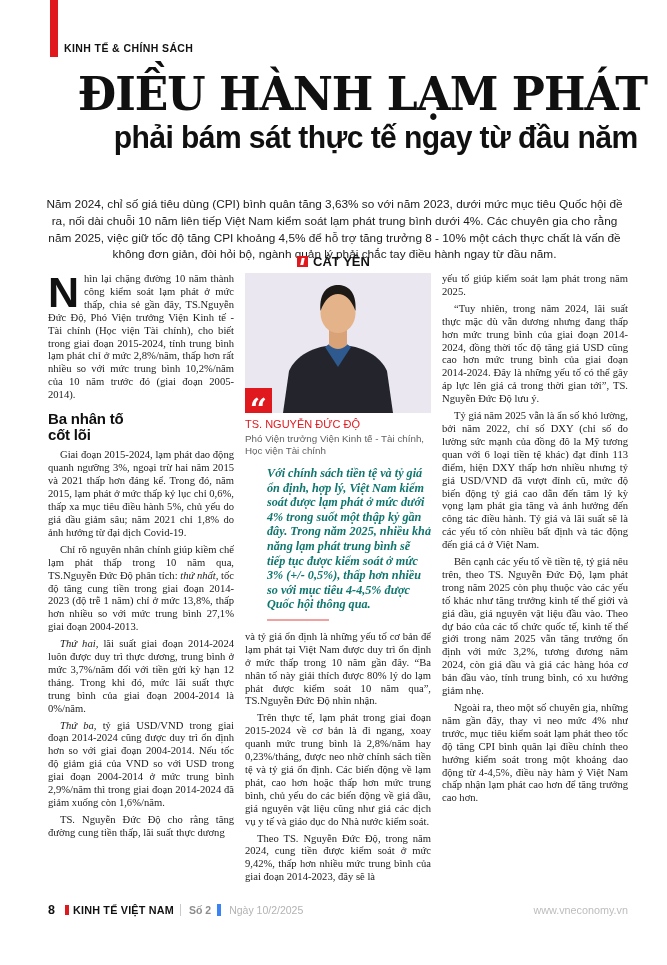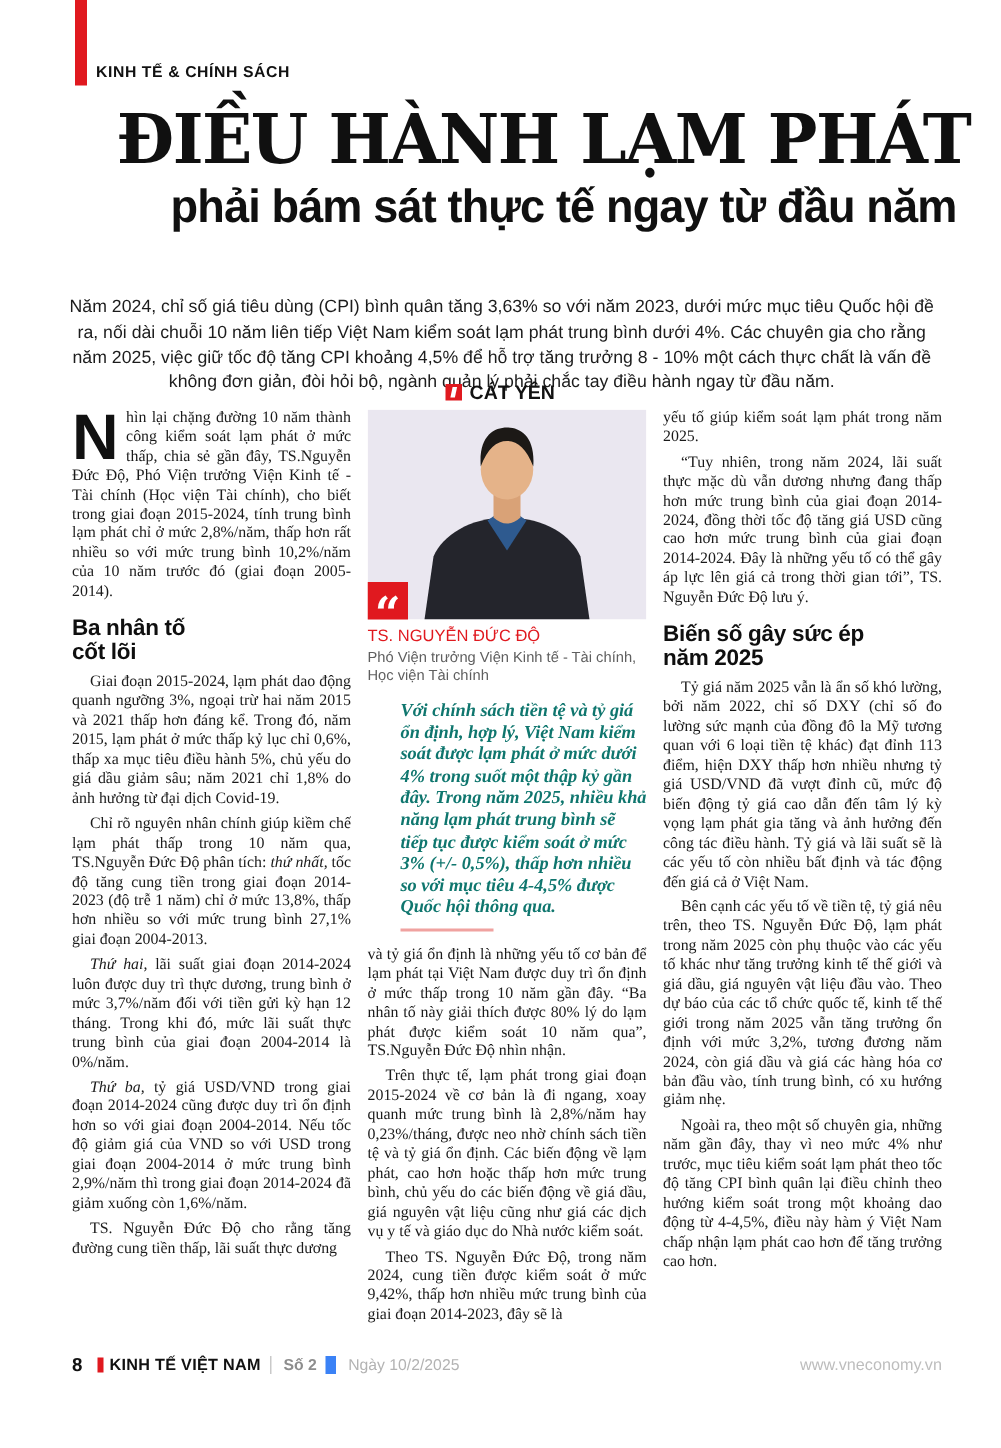--- a/index.html
+++ b/index.html
@@ -47,21 +47,21 @@
   .pullquote{font-family:"Liberation Serif",serif;font-weight:bold;font-style:italic;
       font-size:12.2px;line-height:14.6px;color:#0f766e;padding-left:22px;text-align:left;}
   .pq-underline{width:62px;height:2px;background:#f0a2a0;margin:7px 0 10px 22px;}
   
   .footer{position:absolute;left:48px;right:39px;top:903px;display:flex;align-items:center;
       font-family:"Liberation Sans",sans-serif;font-size:10.5px;color:#999;}
   .pg-num{font-weight:bold;font-size:12.5px;color:#111;margin-right:10px;}
   .pub-tick{width:4px;height:10px;background:#e0191f;margin-right:4px;}
   .pub-name{font-weight:bold;font-size:10.8px;color:#111;letter-spacing:.2px;text-align:center;}
   .issue{font-weight:bold;color:#8d8d8d;margin-left:6px;padding-left:8px;border-left:1px solid #c9c9c9;}
-  .date{color:#b3b3b3;margin-left:6px;padding-left:8px;border-left:7px solid #3b82f6;}
+  .date{color:#b3b3b3;margin-left:6px;padding-left:8px;border-left:4px solid #3b82f6;}
   .website{margin-left:auto;color:#bdbdbd;font-size:10.8px;}
 </style>
 </head>
 <body>
 
 <div class="page">
 
   <div class="kicker-bar"></div>
   <div class="kicker">KINH TẾ &amp; CHÍNH SÁCH</div>
 
@@ -106,22 +106,20 @@
     <div class="pullquote">Với chính sách tiền tệ và tỷ giá ổn định, hợp lý, Việt Nam kiểm soát được lạm phát ở mức dưới 4% trong suốt một thập kỷ gần đây. Trong năm 2025, nhiều khả năng lạm phát trung bình sẽ tiếp tục được kiểm soát ở mức 3% (+/- 0,5%), thấp hơn nhiều so với mục tiêu 4-4,5% được Quốc hội thông qua.</div>
     <div class="pq-underline"></div>
     <p class="noindent">và tỷ giá ổn định là những yếu tố cơ bản để lạm phát tại Việt Nam được duy trì ổn định ở mức thấp trong 10 năm gần đây. “Ba nhân tố này giải thích được 80% lý do lạm phát được kiểm soát 10 năm qua”, TS.Nguyễn Đức Độ nhìn nhận.</p>
     <p>Trên thực tế, lạm phát trong giai đoạn 2015-2024 về cơ bản là đi ngang, xoay quanh mức trung bình là 2,8%/năm hay 0,23%/tháng, được neo nhờ chính sách tiền tệ và tỷ giá ổn định. Các biến động về lạm phát, cao hơn hoặc thấp hơn mức trung bình, chủ yếu do các biến động về giá dầu, giá nguyên vật liệu cũng như giá các dịch vụ y tế và giáo dục do Nhà nước kiểm soát.</p>
     <p>Theo TS. Nguyễn Đức Độ, trong năm 2024, cung tiền được kiểm soát ở mức 9,42%, thấp hơn nhiều mức trung bình của giai đoạn 2014-2023, đây sẽ là</p>
   </div>
 
   <div class="col col3">
     <p class="noindent">yếu tố giúp kiểm soát lạm phát trong năm 2025.</p>
     <p>“Tuy nhiên, trong năm 2024, lãi suất thực mặc dù vẫn dương nhưng đang thấp hơn mức trung bình của giai đoạn 2014-2024, đồng thời tốc độ tăng giá USD cũng cao hơn mức trung bình của giai đoạn 2014-2024. Đây là những yếu tố có thể gây áp lực lên giá cả trong thời gian tới”, TS. Nguyễn Đức Độ lưu ý.</p>
-    <div class="subhead">Biến số gây sức ép
-năm 2025</div>
     <p>Tỷ giá năm 2025 vẫn là ẩn số khó lường, bởi năm 2022, chỉ số DXY (chỉ số đo lường sức mạnh của đồng đô la Mỹ tương quan với 6 loại tiền tệ khác) đạt đỉnh 113 điểm, hiện DXY thấp hơn nhiều nhưng tỷ giá USD/VND đã vượt đỉnh cũ, mức độ biến động tỷ giá cao dẫn đến tâm lý kỳ vọng lạm phát gia tăng và ảnh hưởng đến công tác điều hành. Tỷ giá và lãi suất sẽ là các yếu tố còn nhiều bất định và tác động đến giá cả ở Việt Nam.</p>
     <p>Bên cạnh các yếu tố về tiền tệ, tỷ giá nêu trên, theo TS. Nguyễn Đức Độ, lạm phát trong năm 2025 còn phụ thuộc vào các yếu tố khác như tăng trưởng kinh tế thế giới và giá dầu, giá nguyên vật liệu đầu vào. Theo dự báo của các tổ chức quốc tế, kinh tế thế giới trong năm 2025 vẫn tăng trưởng ổn định với mức 3,2%, tương đương năm 2024, còn giá dầu và giá các hàng hóa cơ bản đầu vào, tính trung bình, có xu hướng giảm nhẹ.</p>
     <p>Ngoài ra, theo một số chuyên gia, những năm gần đây, thay vì neo mức 4% như trước, mục tiêu kiểm soát lạm phát theo tốc độ tăng CPI bình quân lại điều chỉnh theo hướng kiểm soát trong một khoảng dao động từ 4-4,5%, điều này hàm ý Việt Nam chấp nhận lạm phát cao hơn để tăng trưởng cao hơn.</p>
   </div>
 
   <div class="footer">
     <span class="pg-num">8</span>
     <span class="pub-tick"></span>
     <span class="pub-name">KINH TẾ VIỆT NAM</span>
     <span class="issue">Số 2</span>

